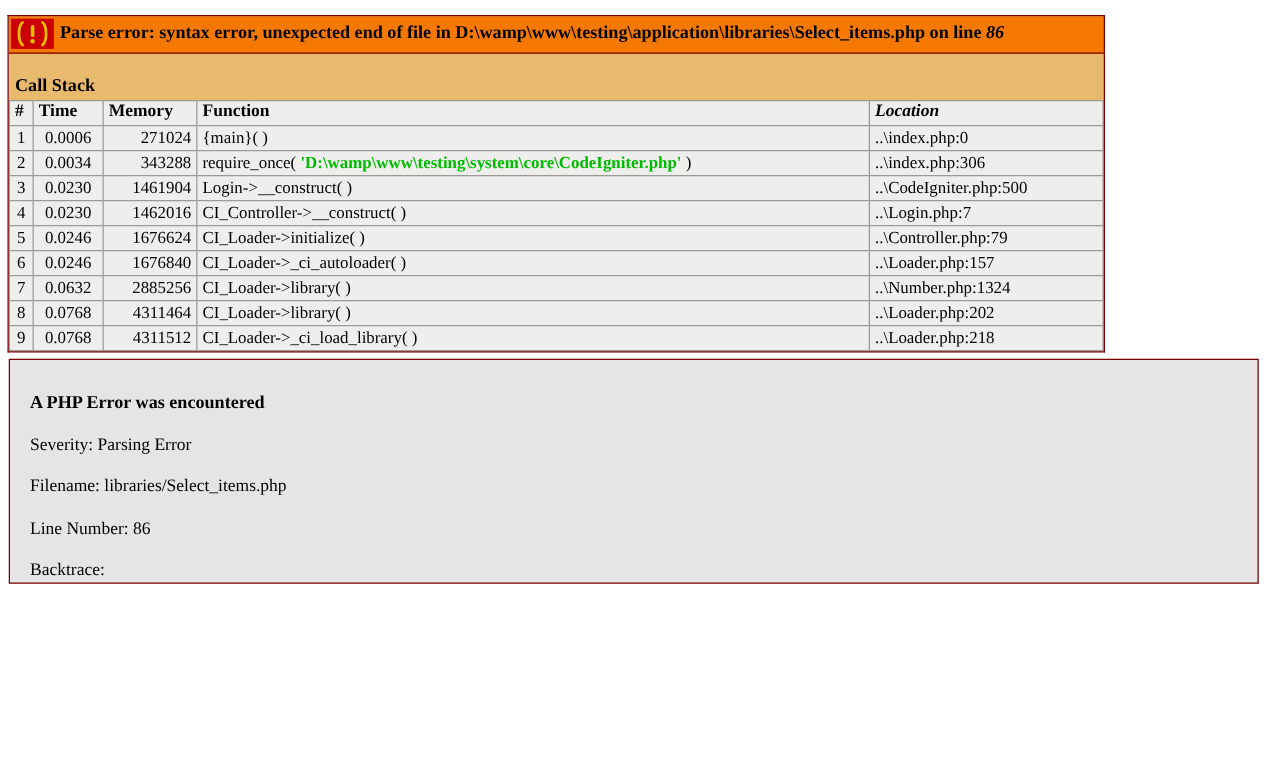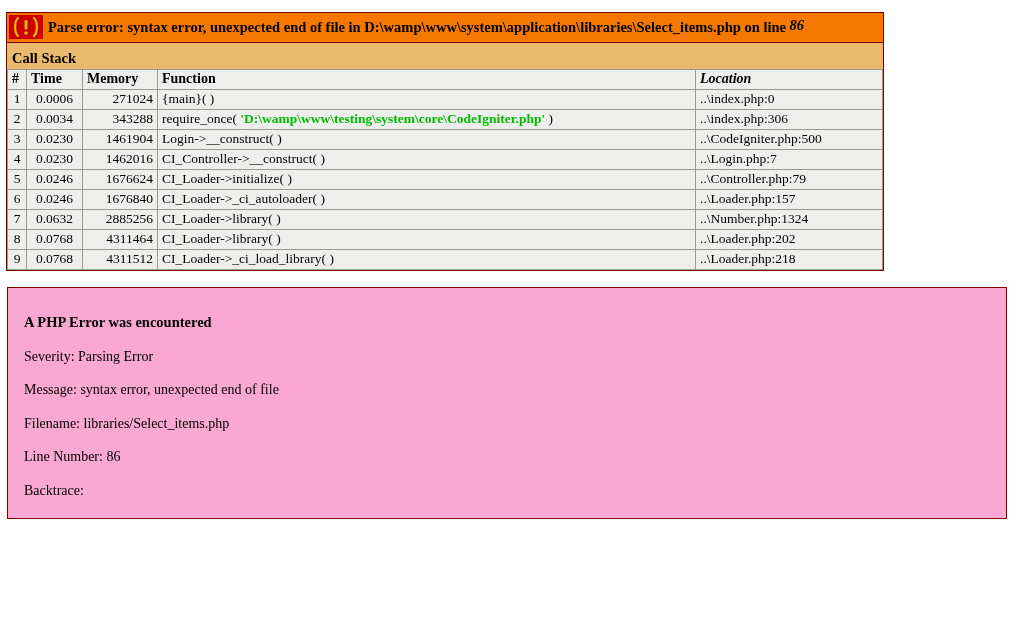--- a/index.html
+++ b/index.html
@@ -53,21 +53,21 @@
   .xe-title-text {
     vertical-align: middle;
   }
   .xe-line-no {
     font-style: italic;
     font-weight: bold;
   }
 
   .xe-callstack-row { background: #e9b96e; }
   .xe-callstack-cell {
-    padding: 7px 3px 2px 5px;
+    padding: 18px 3px 2px 5px;
     font-weight: bold;
     font-size: 14.5px;
     border-top: 1px solid #7a0000;
   }
 
   #callstack-table {
     width: 100%;
     border-collapse: collapse;
     font-size: 13px;
     background: #eeeeec;
@@ -101,24 +101,24 @@
   th.c-loc   { width: 178px; font-style: italic; }
 
   .fn-path { color: #00bb00; font-weight: bold; }
 
   
   #php-error-box {
     position: absolute;
     left: 7px;
     top: 287px;
     width: 1000px;
-    height: 232px;
+    height: 180px;
     box-sizing: border-box;
     border: 1px solid #7a0000;
-    background: #f9a8d4;
+    background: #e5e5e5;
     padding: 14px 12px 10px 16px;
   }
   #php-error-box h4 {
     margin: 12px 0 18px 0;
     font-size: 14.5px;
     font-weight: bold;
   }
   #php-error-box p {
     margin: 16px 0 18px 0;
     font-size: 14px;
@@ -133,21 +133,21 @@
     <tr class="xe-title-row">
       <td class="xe-title-cell" colspan="5">
         <span class="xe-icon">
           <svg width="34" height="24" viewBox="0 0 34 24" xmlns="http://www.w3.org/2000/svg">
             <rect x="0" y="0" width="34" height="24" fill="#cc0000"></rect>
             <path d="M9 3 C5.2 6.2 5.2 17.8 9 21" stroke="#e8c000" stroke-width="2.2" fill="none" stroke-linecap="round"></path>
             <path d="M25 3 C28.8 6.2 28.8 17.8 25 21" stroke="#e8c000" stroke-width="2.2" fill="none" stroke-linecap="round"></path>
             <rect x="15.6" y="5" width="2.9" height="9.5" rx="1.3" fill="#e8c000"></rect>
             <circle cx="17" cy="18" r="1.8" fill="#e8c000"></circle>
           </svg>
-        </span><span class="xe-title-text">Parse error: syntax error, unexpected end of file in D:\wamp\www\system\application\libraries\Select_items.php on line </span><span class="xe-line-no">86</span>
+        </span><span class="xe-title-text">Parse error: syntax error, unexpected end of file in D:\wamp\www\testing\application\libraries\Select_items.php on line </span><span class="xe-line-no">86</span>
       </td>
     </tr>
     <tr class="xe-callstack-row">
       <td class="xe-callstack-cell" colspan="5">Call Stack</td>
     </tr>
     <tr>
       <td colspan="5" style="padding:0;border:0;">
         <table id="callstack-table">
           <thead>
             <tr>
@@ -225,17 +225,16 @@
             </tbody>
         </table>
       </td>
     </tr>
   </tbody>
 </table>
 
 <div id="php-error-box">
   <h4>A PHP Error was encountered</h4>
   <p>Severity: Parsing Error</p>
-  <p>Message: syntax error, unexpected end of file</p>
   <p>Filename: libraries/Select_items.php</p>
   <p>Line Number: 86</p>
   <p>Backtrace:</p>
 </div>
 
 </body></html>

